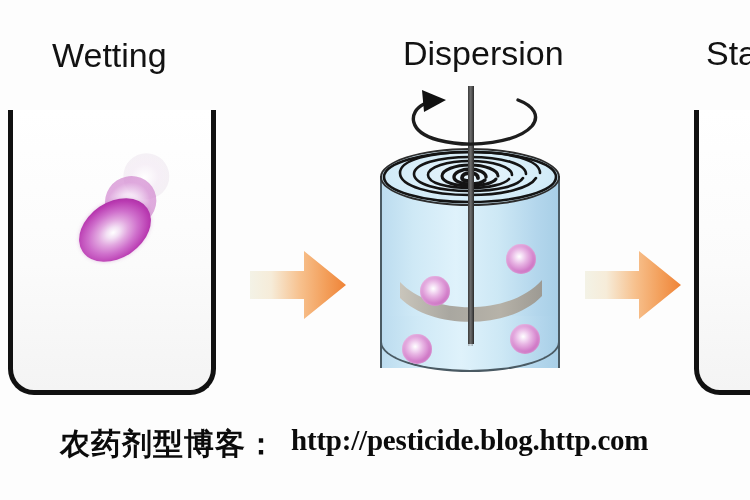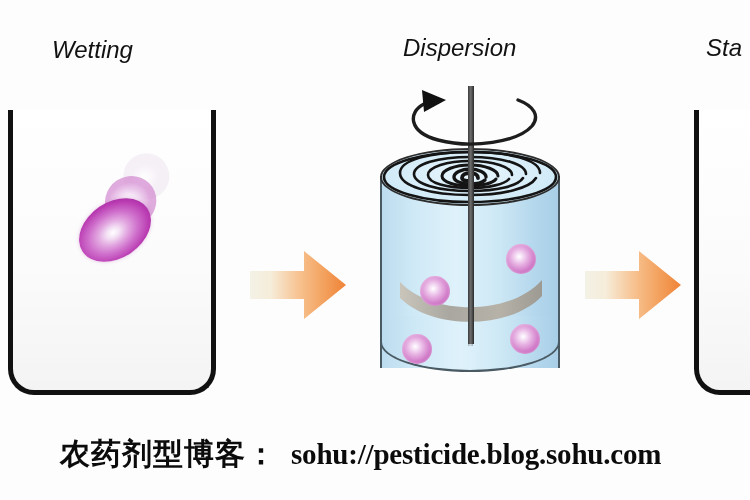--- a/index.html
+++ b/index.html
@@ -15,27 +15,26 @@
     width: 750px;
     height: 500px;
     background: #fdfdfd;
     overflow: hidden;
   }
 
   
   .stage-title {
     position: absolute;
     font-family: "Liberation Sans", sans-serif;
-    font-size: 24px;
+    font-size: 34px;
     font-weight: 400;
     color: #121212;
     letter-spacing: 0px;
     white-space: nowrap;
     line-height: 1;
-    font-style: italic;
   }
   #title-wetting   { left: 52px;  top: 38px; }
   #title-dispersion{ left: 383px; top: 36px; margin-left: 20px; }
   #title-stability { left: 706px; top: 36px; }
 
   
   .beaker {
     position: absolute;
   }
   .beaker-body {
@@ -241,21 +240,20 @@
   #arrow-2 { left: 583px; top: 245px; }
 
   
   #footer {
     position: absolute;
     left: 0;
     top: 424px;
     width: 750px;
     height: 60px;
     display: flex;
-    align-items: center;
     white-space: nowrap;
     overflow: hidden;
   }
   #footer-cn {
     font-family: "DejaVu Sans", sans-serif;
     font-size: 30px;
     font-weight: bold;
     color: #0b0b0b;
     padding-left: 60px;
     letter-spacing: 1px;
@@ -382,16 +380,16 @@
       <div class="flake" style="left:6px;   top:112px; transform:rotate(6deg);"></div>
       <div class="flake" style="left:26px;  top:60px;  transform:rotate(-16deg);"></div>
       <div class="flake" style="left:18px;  top:186px; transform:rotate(-6deg);"></div>
       <div class="flake" style="left:4px;   top:228px; transform:rotate(9deg);"></div>
     </div>
     <div class="beaker-body"></div>
   </div>
 
   <div id="footer">
     <span id="footer-cn">农药剂型博客：</span>
-    <span id="footer-url">sohu://pesticide.blog.sohu.com</span>
+    <span id="footer-url">http://pesticide.blog.http.com</span>
   </div>
 
 </div>
 
 </body></html>

